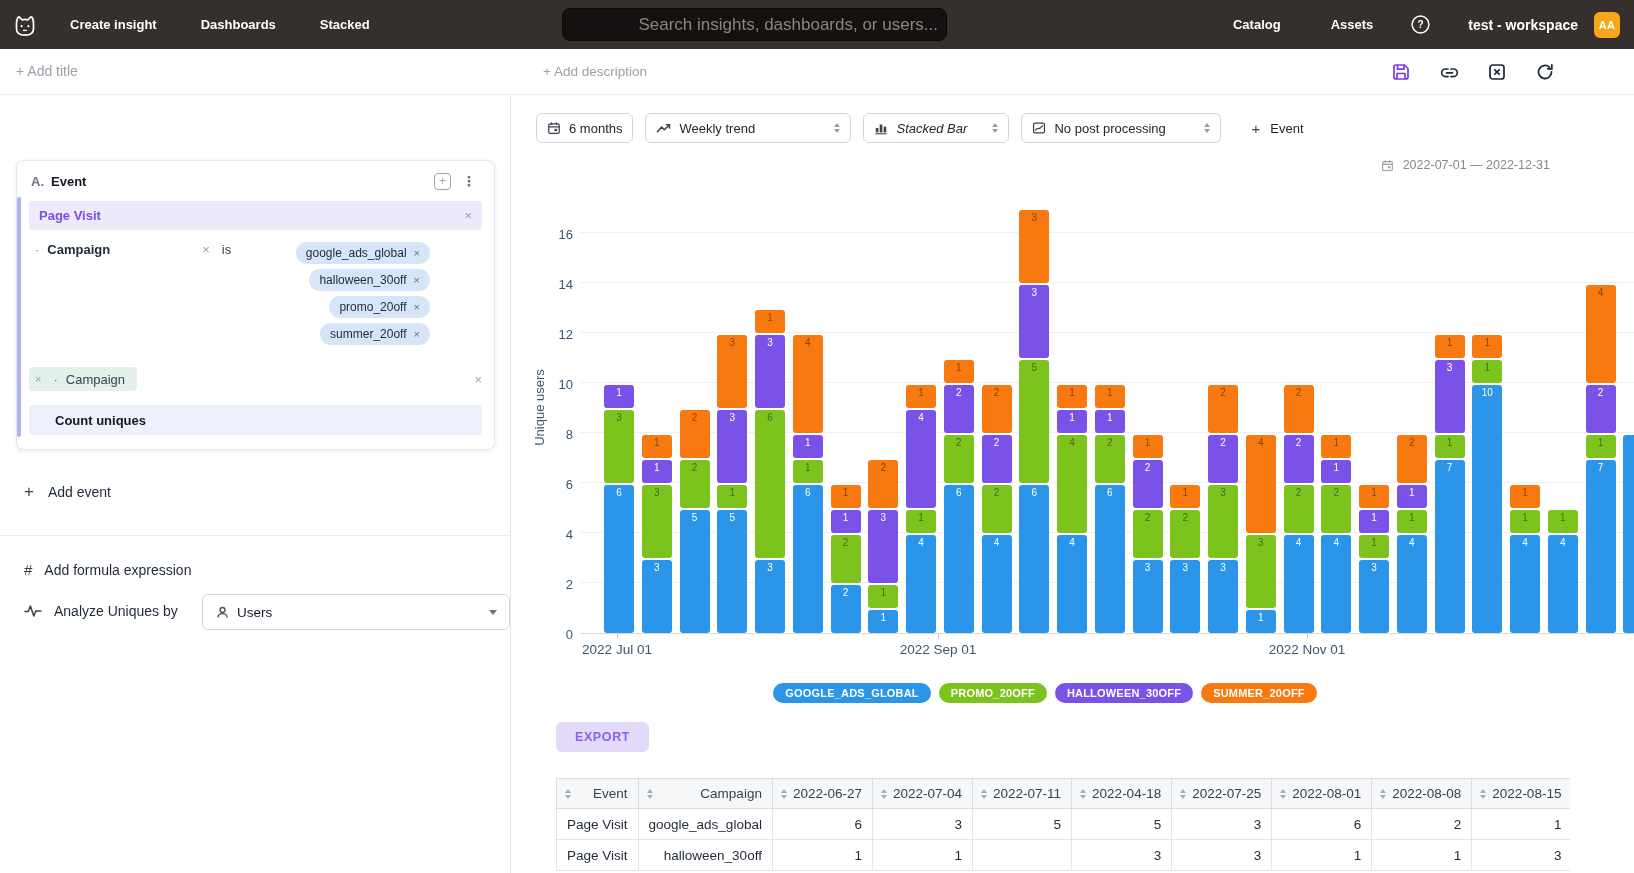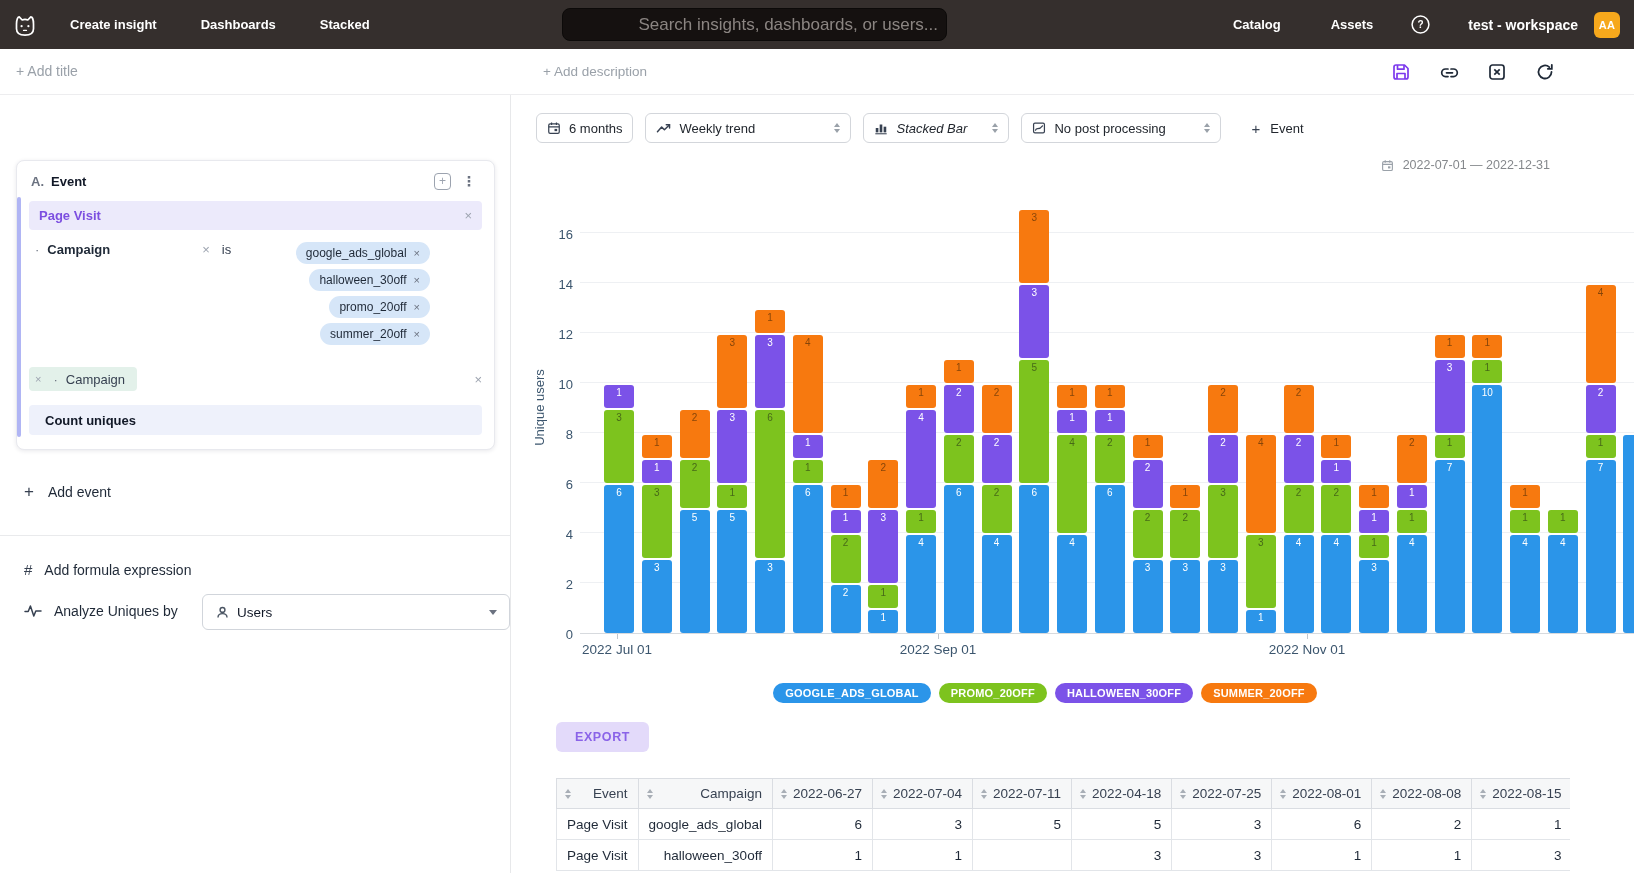--- a/index.html
+++ b/index.html
@@ -66,21 +66,21 @@
   .tag { background:#d6e6f8; border-radius:13px; height:22px; display:flex; align-items:center; gap:7px;
     padding:0 10px; font-size:12px; color:#1f2937; cursor:default; }
   .tag .x { font-size:11px; color:#6b7280; }
   .and-row { margin:16px 0 0 18px; font-size:12.5px; color:#374151; cursor:pointer; }
   .breakdown-row { margin:22px 12px 0 12px; display:flex; align-items:center; }
   .bd-chip { background:#e3f1ea; border-radius:4px; height:24px; display:flex; align-items:center; padding:0 12px 0 6px; gap:4px; }
   .bd-chip .x { margin-right:6px; }
   .bd-prop { font-size:13px; color:#374151; }
   .breakdown-row .spacer { flex:1; }
   .count-row { margin:14px 12px 0 12px; height:30px; background:#eef1fb; border-radius:4px; display:flex;
-    align-items:center; padding:0 16px; font-size:13px; font-weight:700; color:#111827; }
+    align-items:center; padding:0 26px; font-size:13px; font-weight:700; color:#111827; }
 
   .add-event-row { position:absolute; left:24px; top:388px; display:flex; align-items:center; gap:14px; cursor:pointer; }
   .plus-glyph { font-size:17px; color:#374151; line-height:1; }
   .row-label { font-size:14px; color:#1f2937; }
   .panel-divider { position:absolute; left:0; right:0; top:440px; height:1px; background:#e9eaec; }
   .formula-row { position:absolute; left:24px; top:466px; display:flex; align-items:center; gap:12px; cursor:pointer; }
   .hash-glyph { font-size:15px; color:#374151; font-weight:400; }
   .analyze-row { position:absolute; left:24px; top:508px; display:flex; align-items:center; gap:12px; }
   .dropdown { position:absolute; left:178px; top:-9px; width:308px; height:36px; border:1px solid #d1d5db;
     border-radius:6px; display:flex; align-items:center; padding:0 12px; gap:7px; cursor:pointer; background:#fff; }

